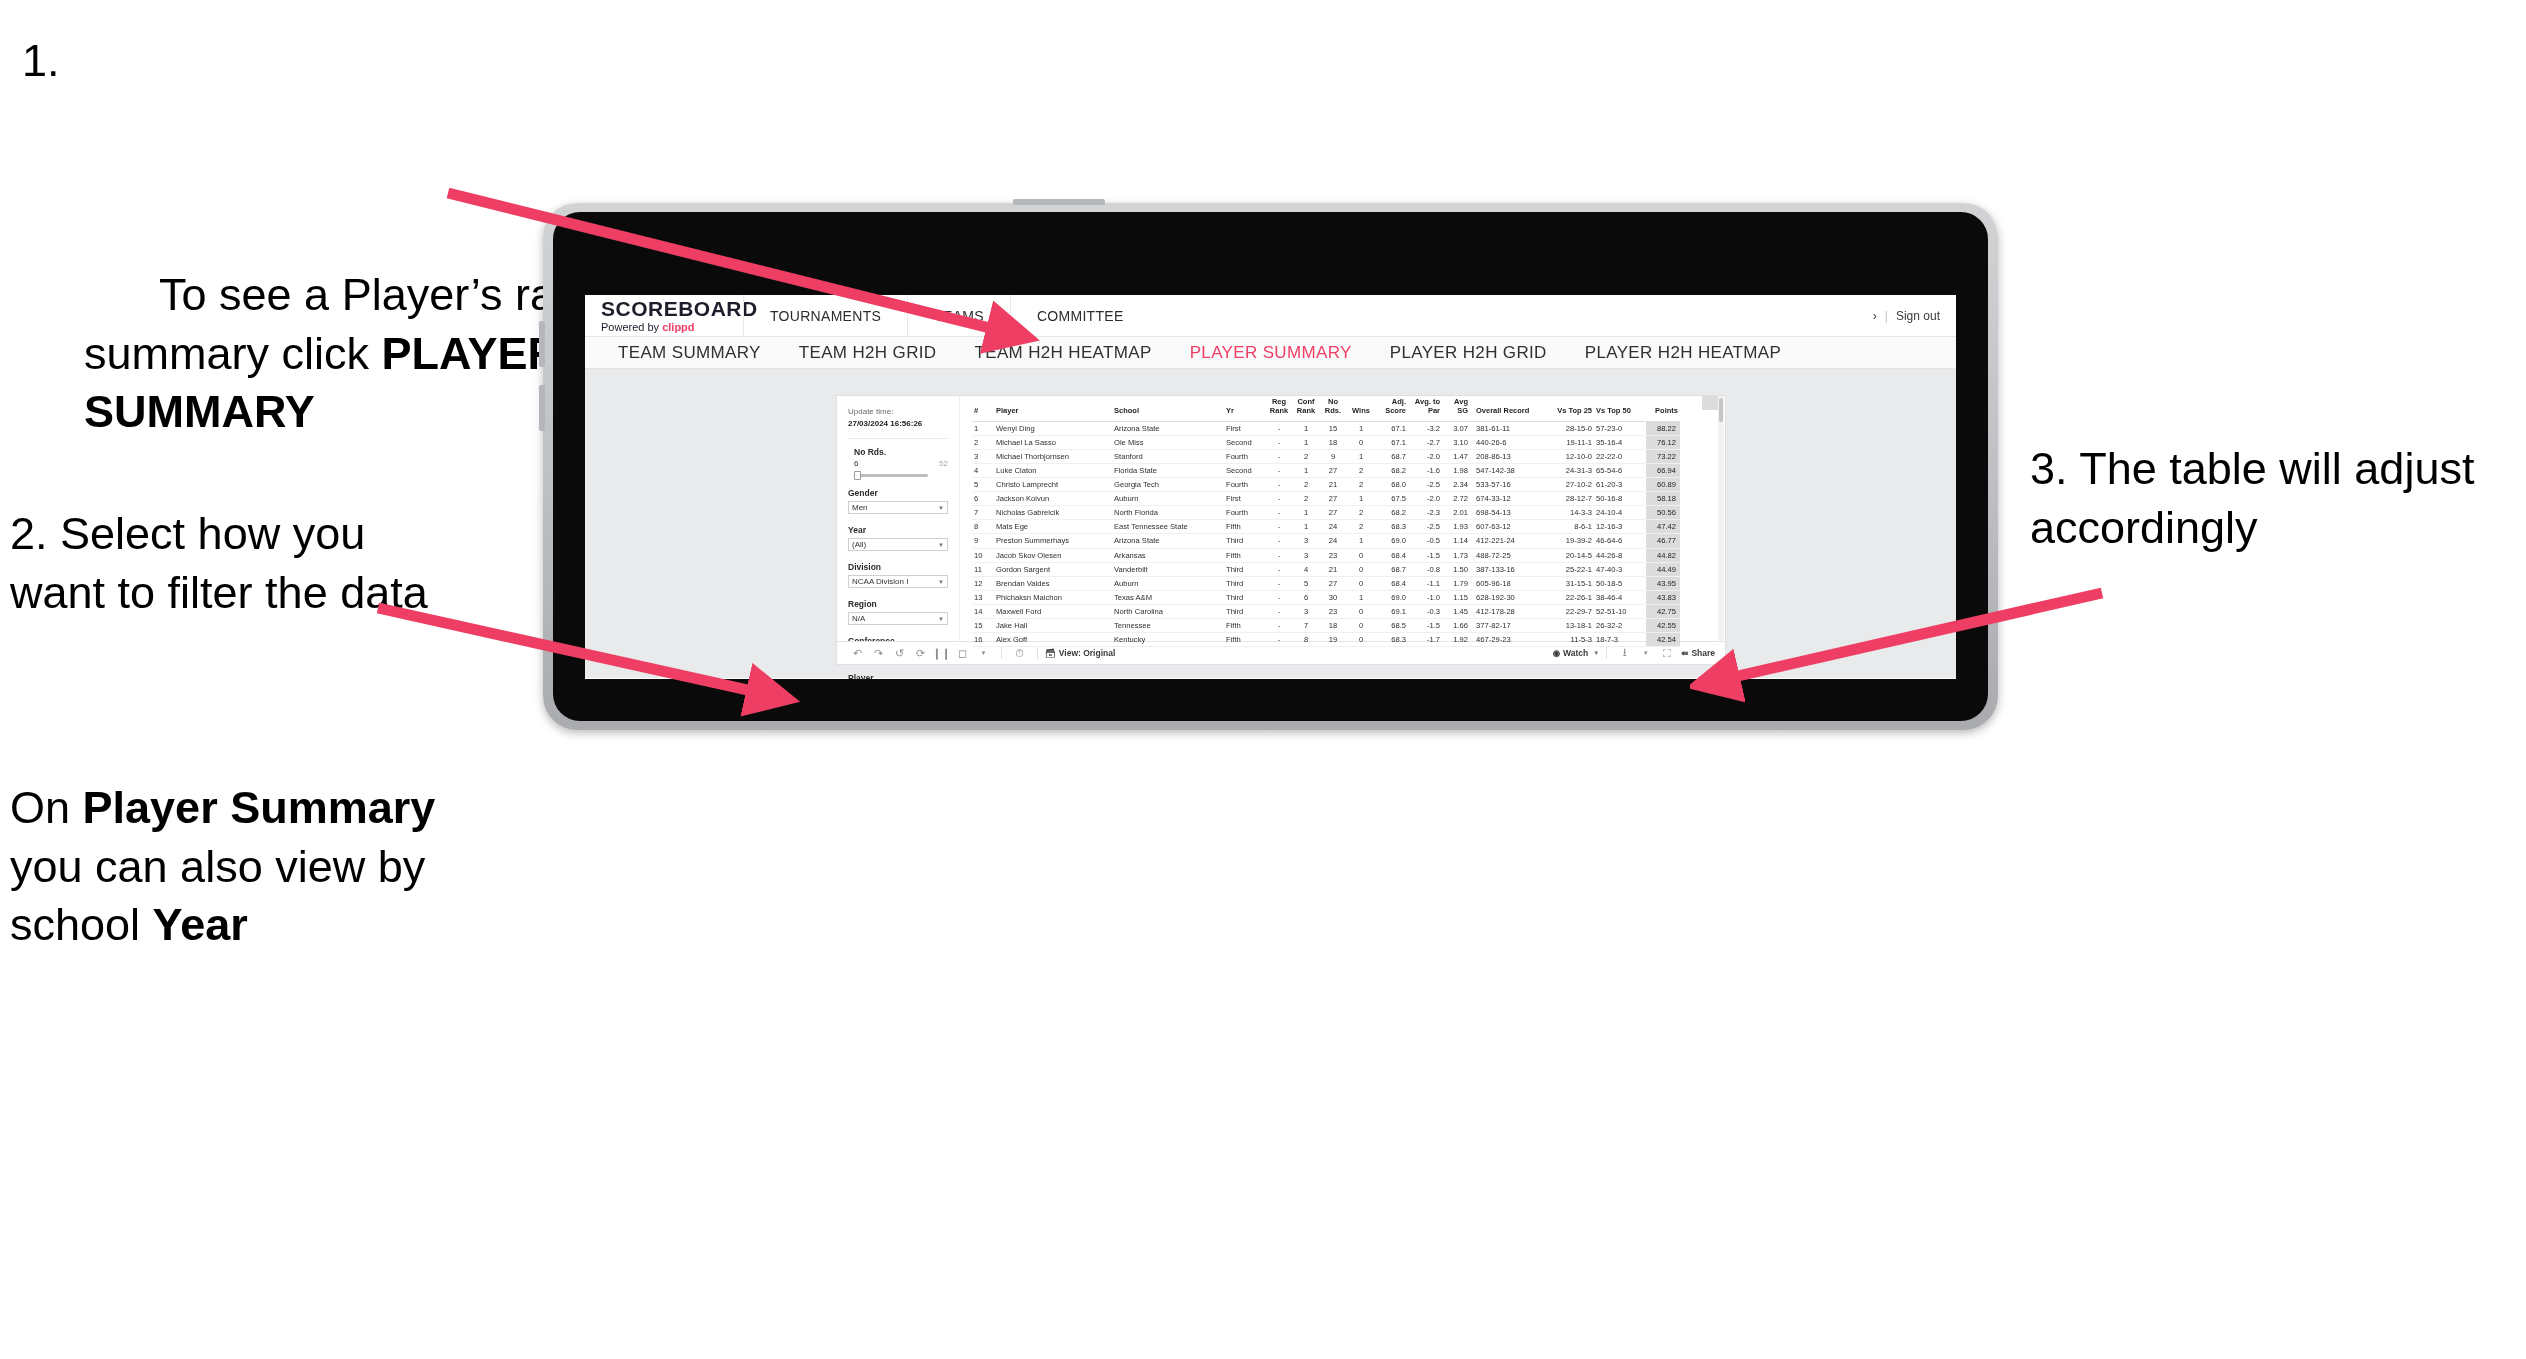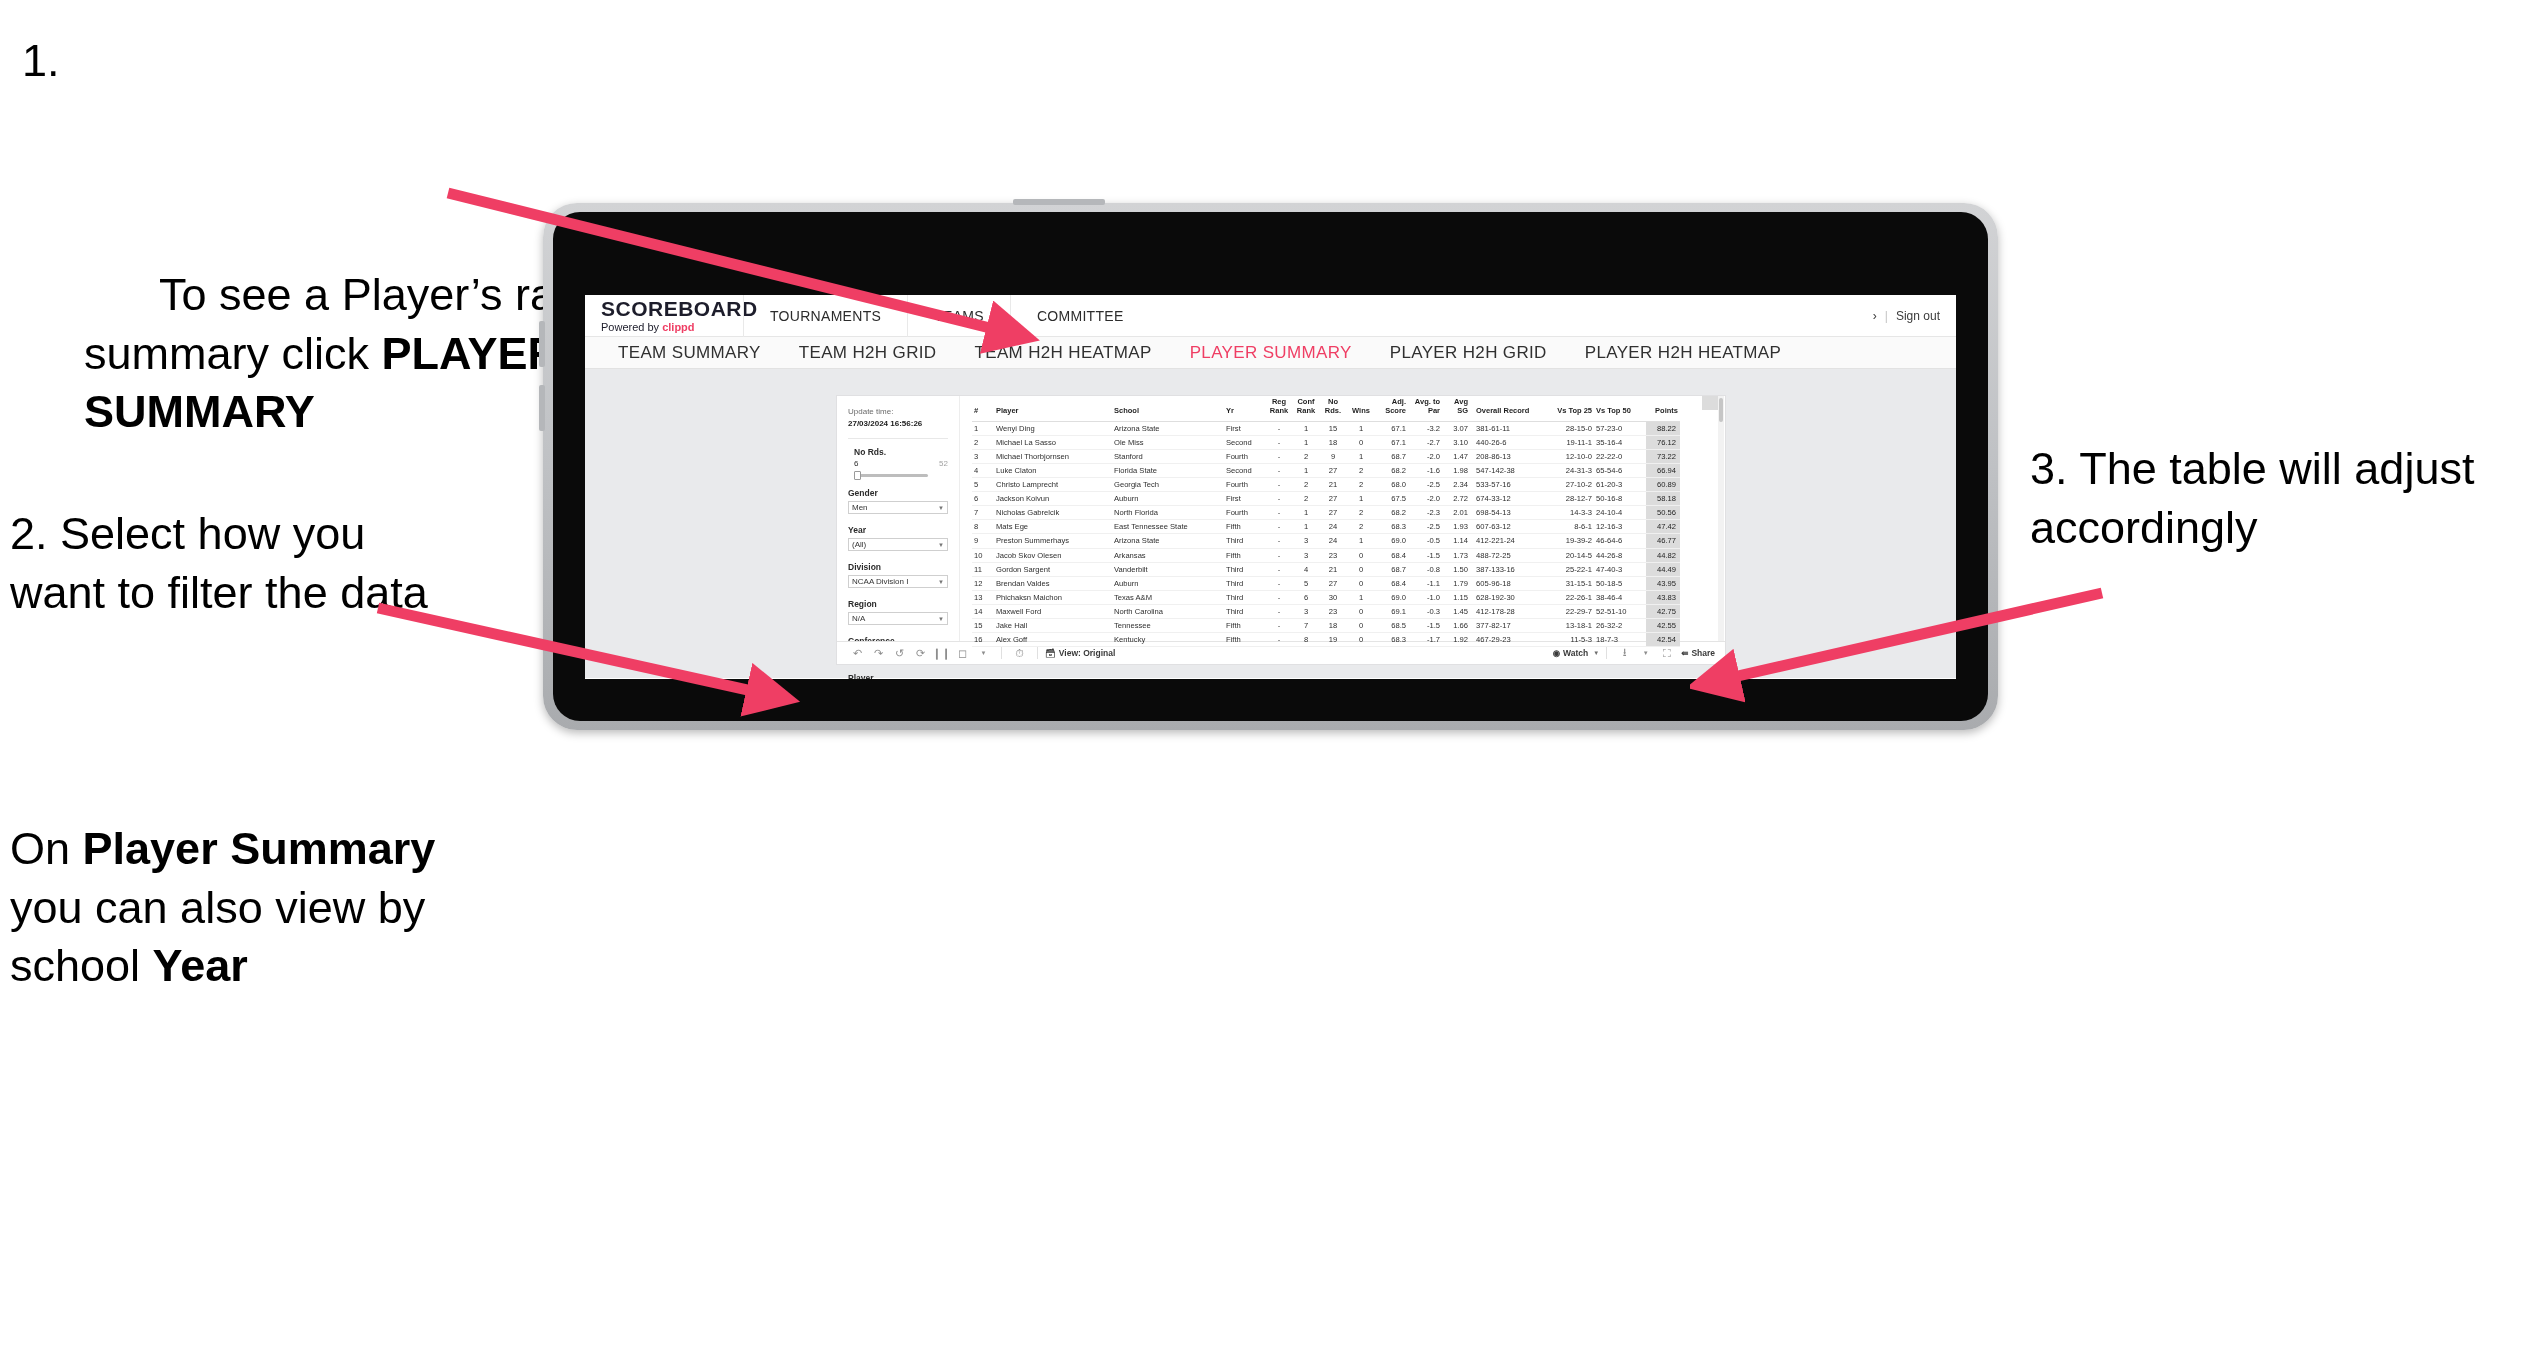--- a/index.html
+++ b/index.html
@@ -19,21 +19,21 @@
     line-height: 1.30;
     white-space: pre-wrap;
   }
   .anno b { font-weight: 700; }
 
   #anno-1 { left: 22px;  top: 32px;  width: 770px; font-size: 45px; }
   #anno-1 .num { position:absolute; left:0; top:0; }
   #anno-1 .body { display:block; margin-left: 62px; }
 
   #anno-2 { left: 10px; top: 505px; width: 420px; font-size: 45px; }
-  #anno-3 { left: 10px; top: 820px; width: 430px; font-size: 45px; }
+  #anno-3 { left: 10px; top: 779px; width: 430px; font-size: 45px; }
   #anno-4 { left: 2030px; top: 440px; width: 500px; font-size: 45px; }
 
   
   .arrow { position: absolute; pointer-events: none; }
 
   
   .tablet {
     position: absolute;
     left: 543px; top: 203px;
     width: 1455px; height: 527px;

